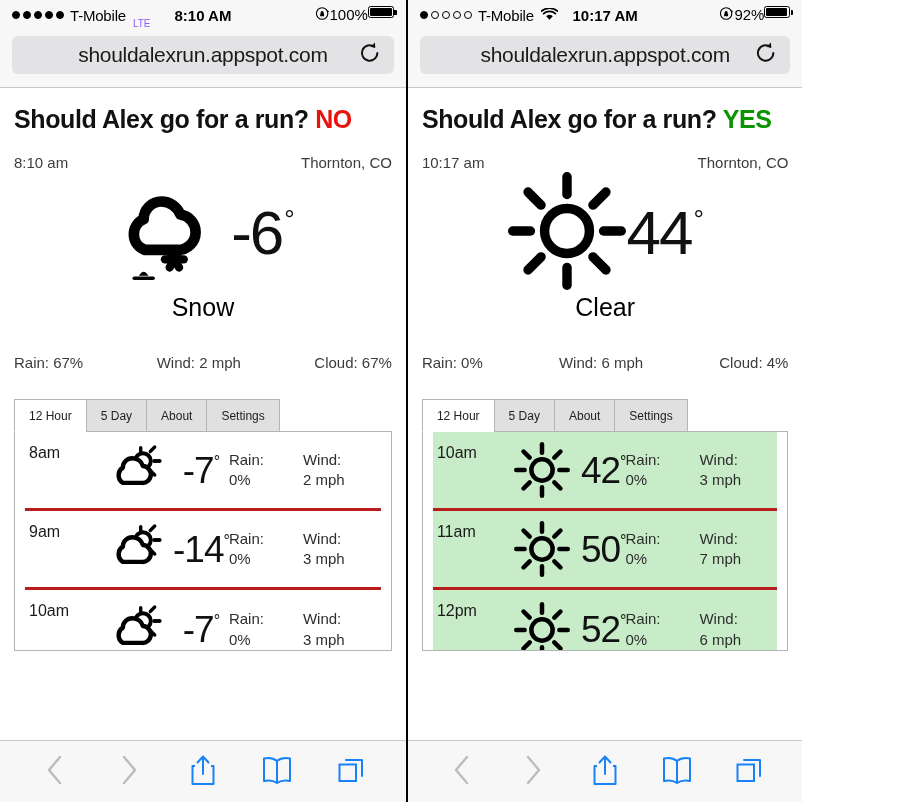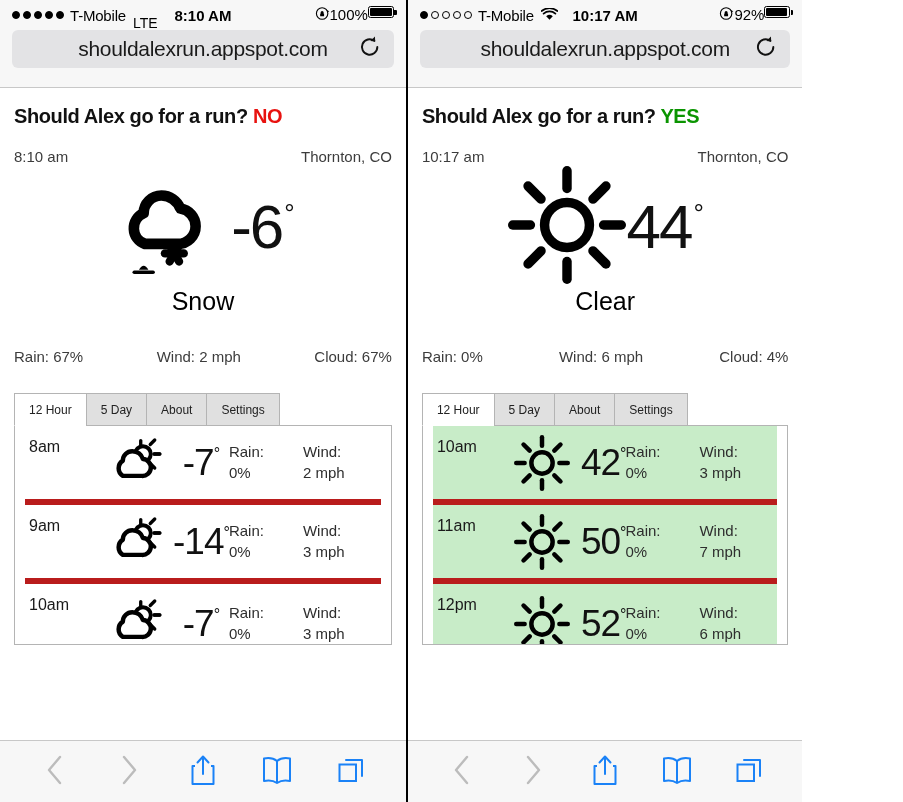--- a/index.html
+++ b/index.html
@@ -25,21 +25,21 @@
     display: flex; align-items: center;
     padding: 0 12px;
     font-size: 15px; color: #000;
     position: relative;
   }
   .sig-dots { display: flex; align-items: center; gap: 3px; margin-right: 6px; }
   .dot { width: 8px; height: 8px; border-radius: 50%; border: 1.2px solid #000; }
   .dot.on { background: #000; }
   .dot.off { background: transparent; }
   .carrier { font-size: 15px; letter-spacing: -0.2px; }
-  .nettype { font-size: 14px; margin-left: 7px; color: #000000; margin-top: 16px; }
+  .nettype { font-size: 10px; margin-left: 7px; color: #8b5cf6; margin-top: 16px; }
   .wifi { margin-left: 7px; display: inline-block; }
   .clock {
     position: absolute; left: 0; right: 0; text-align: center;
     font-size: 15px; font-weight: bold; pointer-events: none;
   }
   .status-right {
     margin-left: auto; display: flex; align-items: flex-start; gap: 0;
     font-size: 15px;
   }
   .batt-shell {
@@ -48,36 +48,36 @@
   }
   .batt-shell::after {
     content: ""; position: absolute; right: -4px; top: 3px;
     width: 2.5px; height: 5px; background: #000; border-radius: 0 1px 1px 0;
   }
   .batt-fill { height: 100%; background: #000; border-radius: 1px; }
 
   
   .urlbar-wrap {
     flex: 0 0 58px; background: #f7f7f7;
-    display: flex; align-items: flex-start; justify-content: center;
+    display: flex; align-items: center; justify-content: center;
     padding: 0 12px 8px 12px;
     border-bottom: 1px solid #c8c8c8;
   }
   .urlbar {
     width: 100%; height: 38px; background: #e3e3e5; border-radius: 6px;
     display: flex; align-items: center; justify-content: center;
     position: relative;
   }
   .url-text { font-size: 21px; color: #1a1a1a; letter-spacing: -0.3px; }
   .reload { position: absolute; right: 13px; top: 50%; transform: translateY(-50%); }
 
   
   .page { flex: 1 1 auto; background: #fff; padding: 0 14px; overflow: hidden; position: relative; }
   .headline {
-    font-size: 20px; color: #111; letter-spacing: -0.4px;
+    font-size: 25px; color: #111; letter-spacing: -0.4px;
     margin-top: 17px; white-space: nowrap;
   }
   .verdict-no { color: #e8120f; }
   .verdict-yes { color: #0a9400; }
 
   .meta-row {
     display: flex; justify-content: space-between;
     font-size: 15px; color: #3c3c3c;
     margin-top: 20px;
   }
@@ -121,21 +121,21 @@
     background: #fff;
     position: relative; z-index: 1;
     padding: 0 10px;
     height: 220px;
     overflow: hidden;
   }
 
   .hrow {
     display: flex; align-items: center;
     height: 79px;
-    border-bottom: 6px solid #b91c1c;
+    border-bottom: 3px solid #b91c1c;
     padding: 0 4px;
   }
   .hrow:last-child { border-bottom: none; }
   .hrow.hl { background: #c8ecc8; }
   .h-time { width: 66px; font-size: 16px; color: #1a1a1a; align-self: flex-start; padding-top: 12px; }
   .h-icon { width: 78px; display: flex; justify-content: center; align-items: center; }
   .h-temp {
     flex: 1 1 auto; display: flex; align-items: flex-start; justify-content: center;
     font-size: 37px; font-weight: 300; color: #111; letter-spacing: -1px; line-height: 1;
   }

